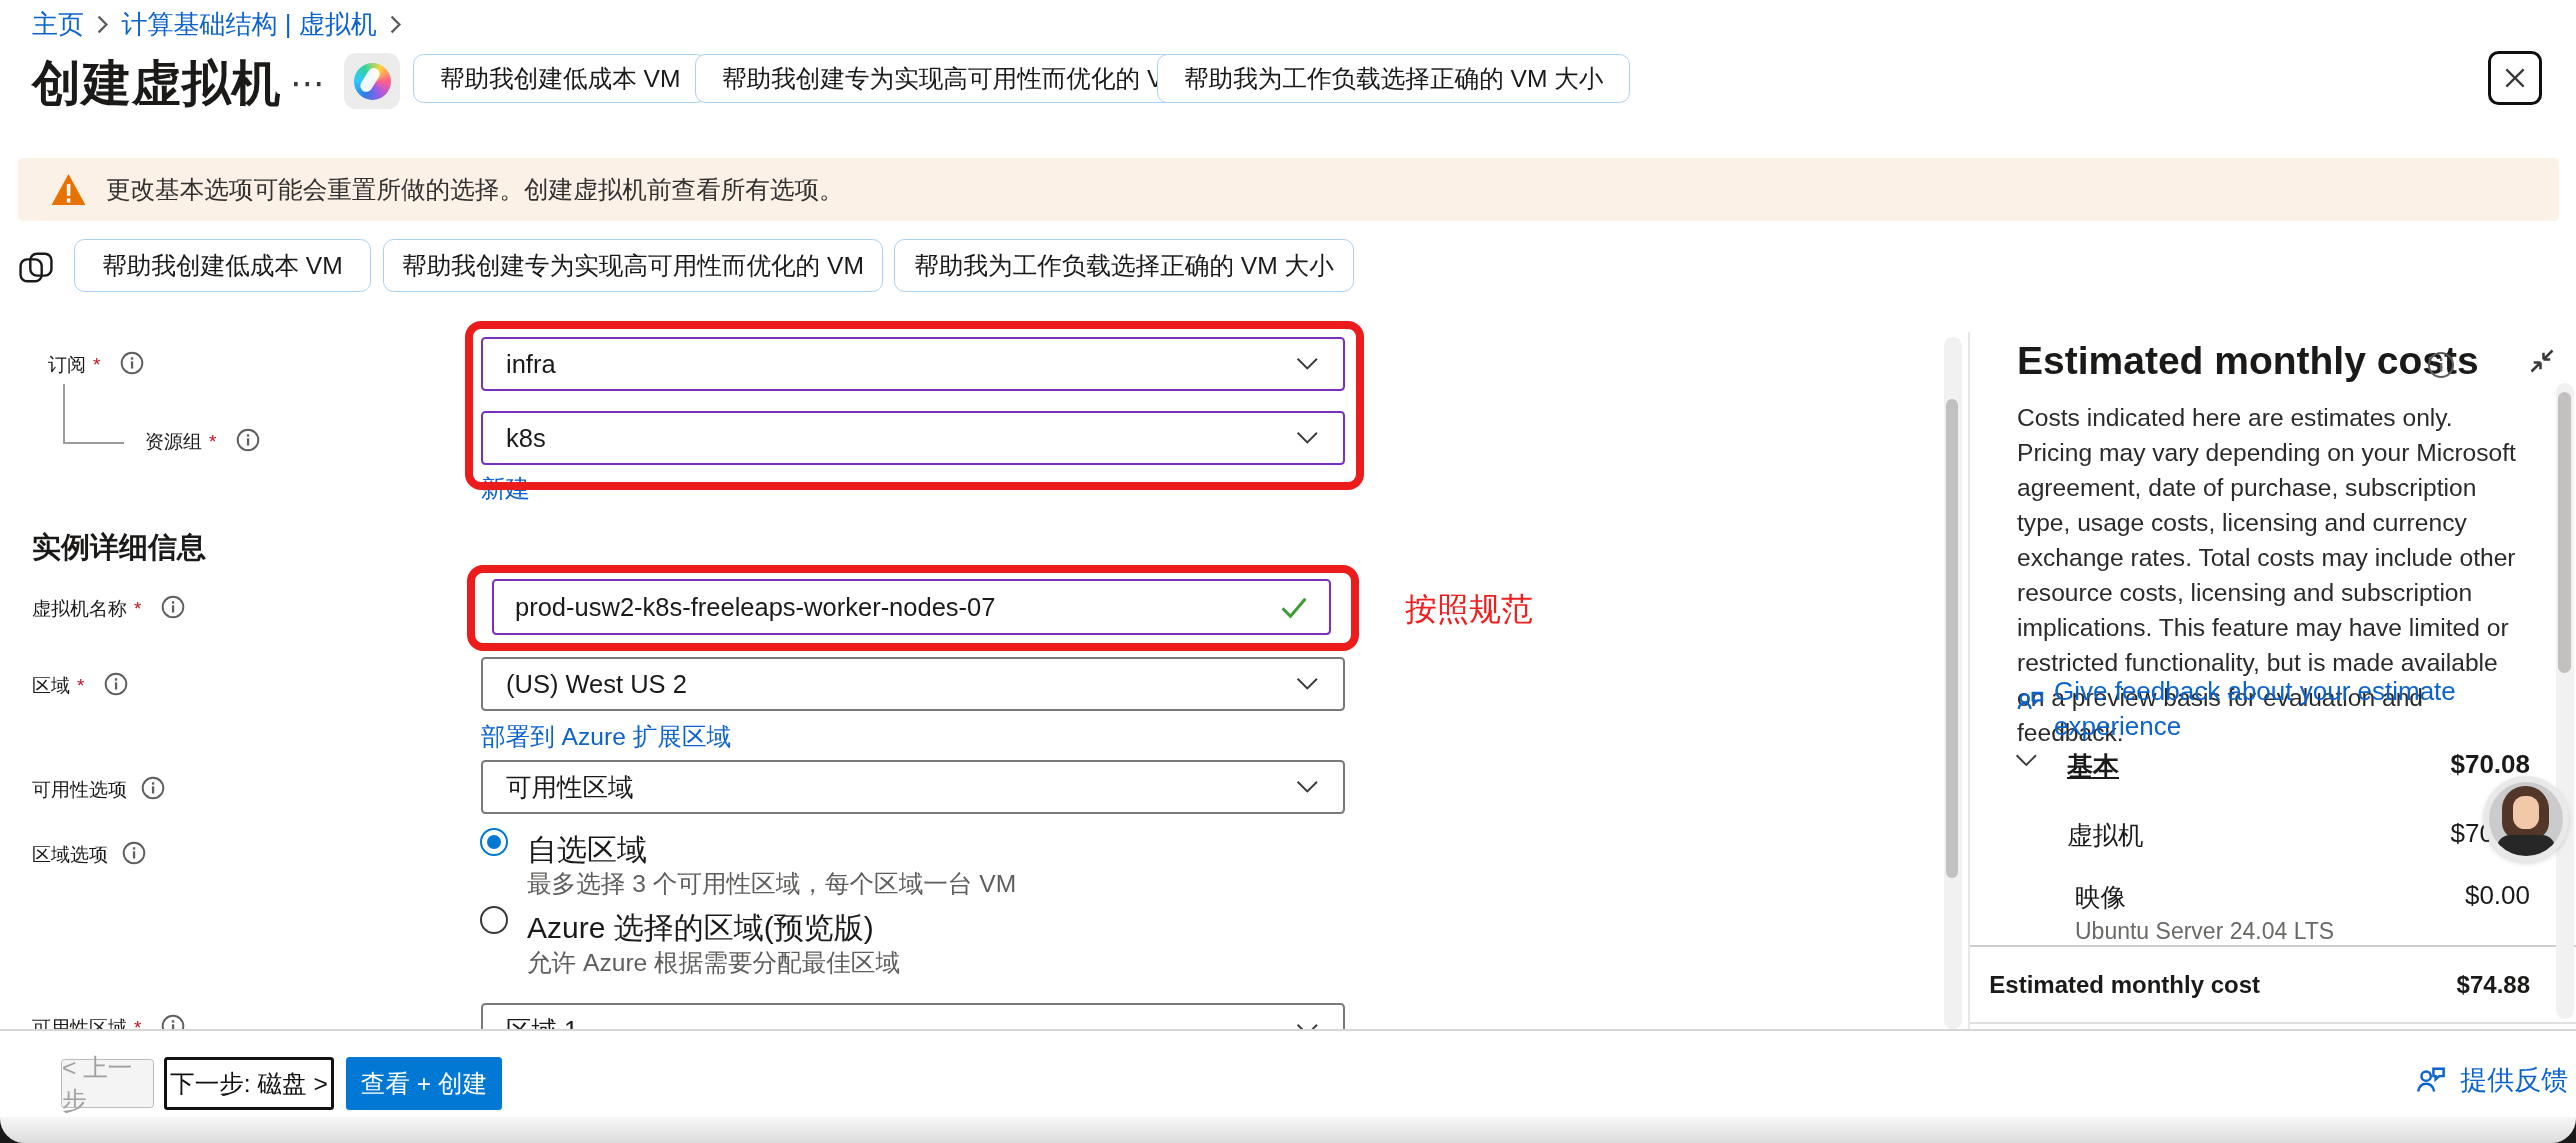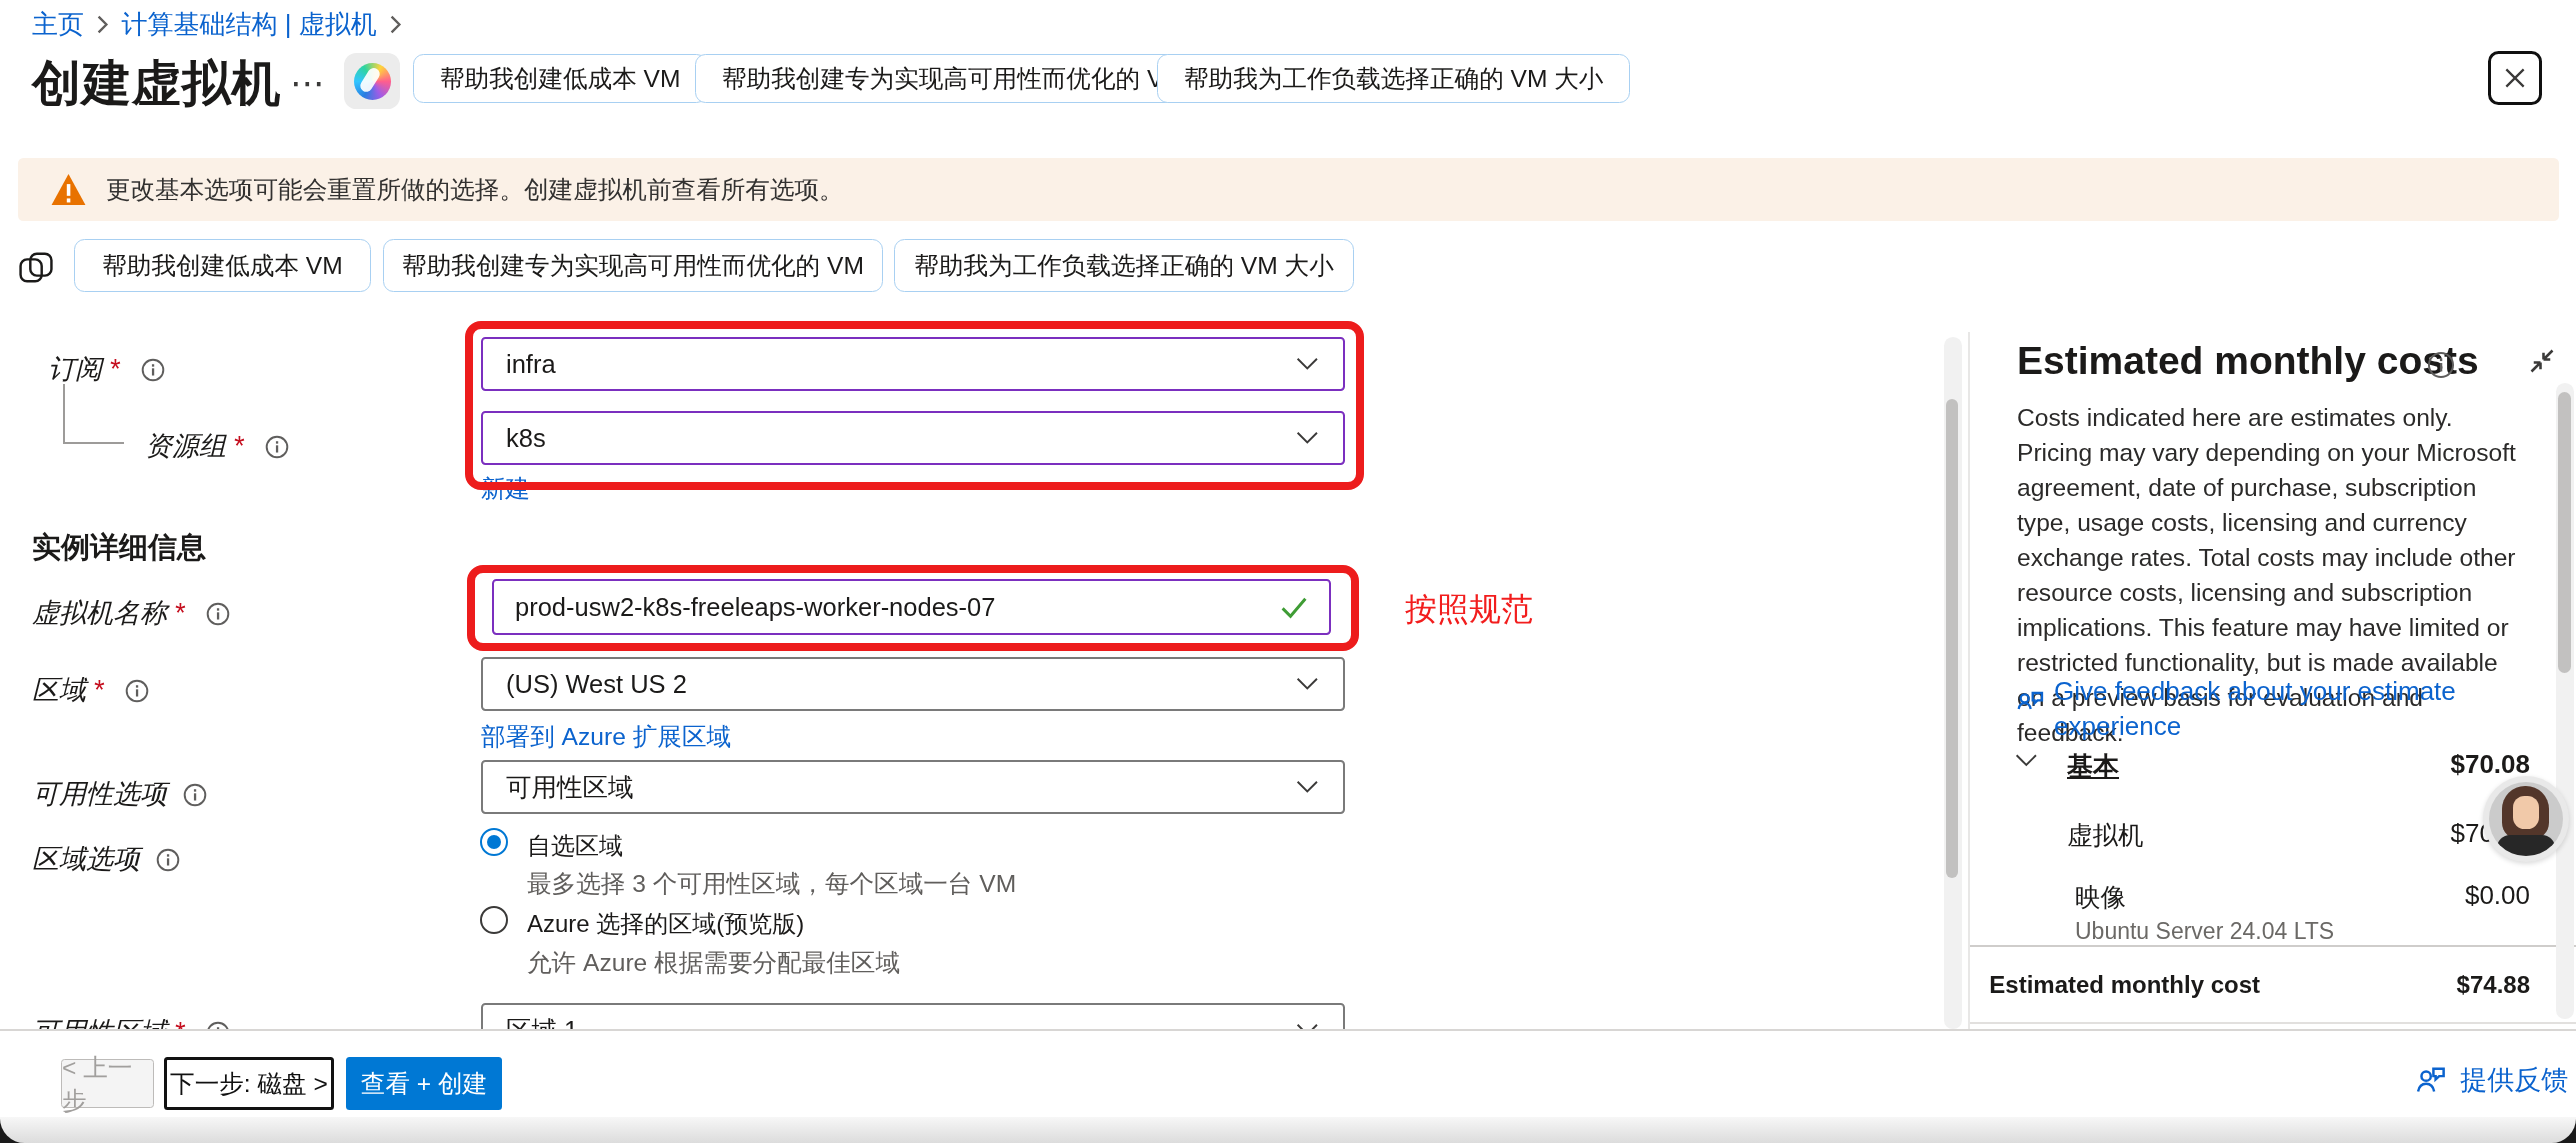--- a/index.html
+++ b/index.html
@@ -18,37 +18,37 @@
   .copilot-swirl::after{content:"";position:absolute;left:10.5px;top:4.4px;width:12.3px;height:26px;background:#fff;
     border-radius:8.8px;transform:rotate(32deg);opacity:.92;}
   .pill{border:1.8px solid #a8d0f2;border-radius:10.5px;background:#fff;display:flex;align-items:center;justify-content:center;
         font-size:24.6px;color:#1b1a19;cursor:pointer;white-space:nowrap;padding:0 26px;box-sizing:border-box;}
   .close-btn{width:54px;height:54px;border:3.5px solid #101010;border-radius:10.5px;background:#fff;display:flex;
         align-items:center;justify-content:center;cursor:pointer;box-sizing:border-box;}
   
   .banner{background:#fbf1e7;border-radius:5.3px;display:flex;align-items:center;}
   .banner-text{font-size:24.6px;color:#323130;}
   
-  .flabel{font-size:27px;color:#1b1a19;font-style:italic;}
+  .flabel{font-size:19px;color:#1b1a19;}
   .req{color:#c50f1f;margin:0 5.3px 0 7px;}
   .info-ic{display:inline-block;vertical-align:-4.4px;margin-left:8.8px;cursor:pointer;}
   .dd{background:#fff;border:2.6px solid #7a7a7a;border-radius:4.4px;box-sizing:border-box;display:flex;align-items:center;
       padding:8px 23px;font-size:25.5px;cursor:pointer;justify-content:space-between;}
   .dd.purple{border-color:#7b2fbf;}
   .tinput{background:#fff;border:2.6px solid #7b2fbf;border-radius:4.4px;box-sizing:border-box;display:flex;align-items:center;
       padding:0 21px;font-size:25.5px;justify-content:space-between;}
   .blue-link{color:#0b63ce;font-size:24.6px;text-decoration:none;cursor:pointer;}
   .section-h{font-size:29px;font-weight:700;}
   .anno-box{border:8px solid #ed1c1c;border-radius:16px;pointer-events:none;box-sizing:border-box;}
   .anno-text{color:#f21d1d;font-size:32px;font-weight:500;}
   .radio-outer{width:28px;height:28px;border-radius:50%;box-sizing:border-box;background:#fff;cursor:pointer;}
   .radio-on{border:2.6px solid #0078d4;display:flex;align-items:center;justify-content:center;}
   .radio-on .dot{width:14px;height:14px;border-radius:50%;background:#0078d4;}
   .radio-off{border:2.6px solid #3b3a39;}
-  .radio-label{font-size:24px;color:#1b1a19;cursor:pointer;}
+  .radio-label{font-size:30px;color:#1b1a19;cursor:pointer;}
   .radio-desc{font-size:24.6px;color:#605e5c;}
   .conn{background:#9d9b99;}
   
   .panel-title{font-size:39px;font-weight:700;}
   .panel-p{font-size:24.6px;line-height:35px;color:#2b2a29;}
   .cost-label{font-size:25.5px;color:#1b1a19;}
   .cost-val{font-size:26px;color:#1b1a19;font-weight:600;}
   .cost-sub{font-size:23px;color:#6b6966;}
   .total-row{font-size:24px;font-weight:700;}
   .hline{background:#e2e0de;height:1.8px;}

